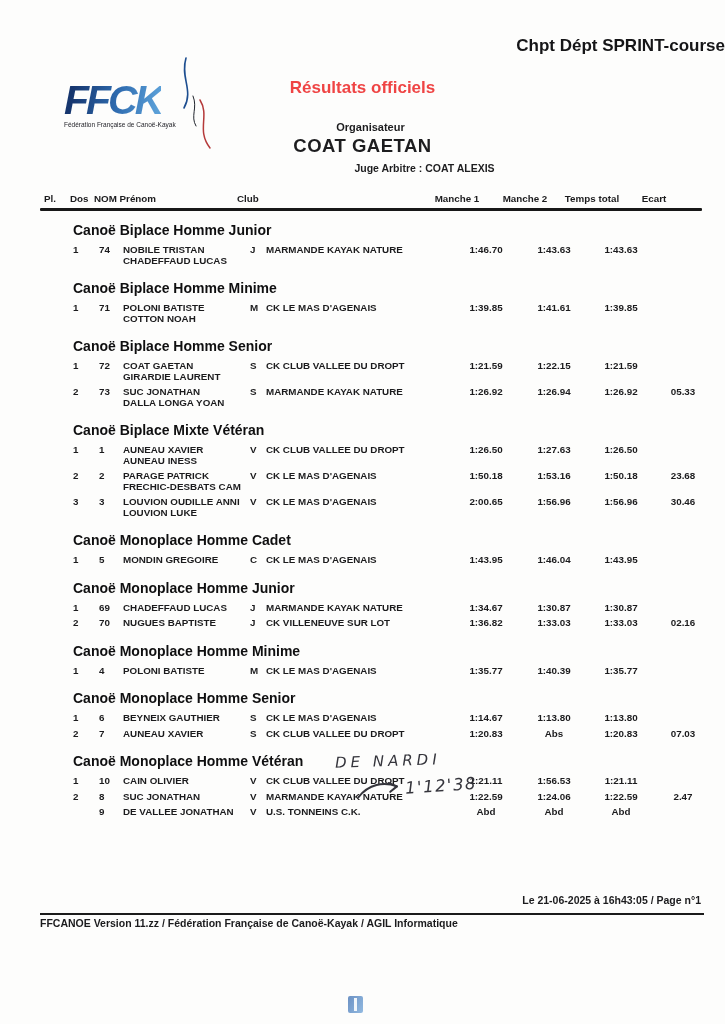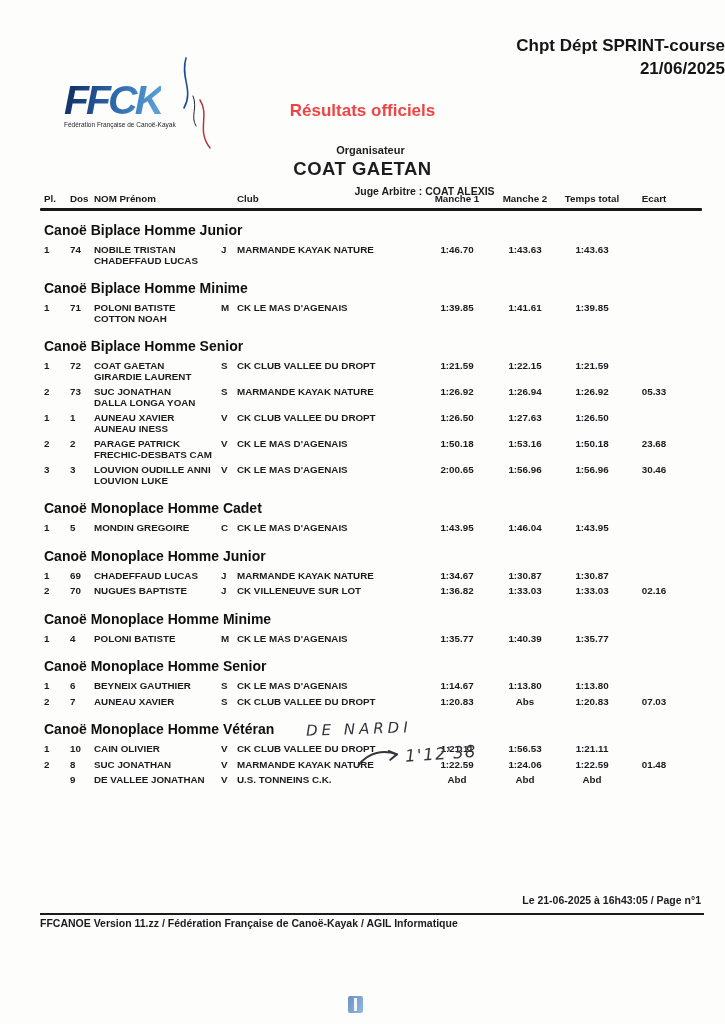--- a/index.html
+++ b/index.html
@@ -25,21 +25,21 @@
 
   
   .grid { display:grid; grid-template-columns:26px 24px 127px 16px 186px 68px 68px 66px 58px;
           padding-left:44px; font-size:9.8px; font-weight:bold; }
   .thead { position:absolute; top:193px; left:0; width:681px; color:#1b1b1d; }
   .thead-rule { position:absolute; top:208px; left:40px; width:662px; height:3px; background:#181818; border-radius:1px; }
   .tc { text-align:center; }
 
   
   .results { position:absolute; top:216px; left:0; width:725px; }
-  .section { position:relative; }
+  .section { position:relative;padding-left:29px; }
   .section-title { font-size:14px; line-height:16px; font-weight:bold; color:#0f0f10; margin:14px 0 7px 44px; }
   .section:first-child .section-title { margin-top:6px; }
   .row { line-height:10.5px; color:#1b1b1d; margin-bottom:5px; }
   .nl { display:block; }
   .nl:empty { display:none; }
 
   
   .hand { font-style:italic; font-weight:400; color:#35353c; font-family:"DejaVu Sans", sans-serif; }
   .hand-name { display:inline-block; margin-left:32px; font-size:15px; letter-spacing:4px; transform:rotate(-2deg); }
   .hand-time-wrap { position:absolute; left:356px; top:23px; display:flex; align-items:center; gap:3px;
@@ -69,21 +69,20 @@
         <path d="M40,44 C50,60 36,74 50,92" fill="none" stroke="#b53a3a" stroke-width="1.5" stroke-linecap="round"></path>
         <path d="M33,40 C38,52 30,60 36,70" fill="none" stroke="#20242c" stroke-width="1" stroke-linecap="round"></path>
       </svg>
     </div>
     <div class="logo-text">FFCK</div>
     <div class="logo-caption">Fédération Française de Canoë-Kayak</div>
   </div>
 
   <div class="titles">
     <div class="t1">Chpt Dépt SPRINT-course</div>
-    <div class="t1">21/06/2025</div>
     <div class="subtitle">Résultats officiels</div>
     <div class="org-label">Organisateur</div>
     <div class="org-name">COAT GAETAN</div>
     <div class="judge">Juge Arbitre : COAT ALEXIS</div>
   </div>
 
   <div class="grid thead">
     <span>Pl.</span>
     <span>Dos</span>
     <span>NOM Prénom</span>
@@ -160,20 +159,21 @@
           <span>S</span>
           <span>MARMANDE KAYAK NATURE</span>
           <span class="tc">1:26.92</span>
           <span class="tc">1:26.94</span>
           <span class="tc">1:26.92</span>
           <span class="tc">05.33</span>
         </div>
     </div>
 
     <div class="section">
+      <div class="section-title">Canoë Biplace Mixte Vétéran</div>
       <div class="grid row">
           <span>1</span>
           <span>1</span>
           <span>
             <span class="nl">AUNEAU XAVIER</span>
             <span class="nl">AUNEAU INESS</span>
           </span>
           <span>V</span>
           <span>CK CLUB VALLEE DU DROPT</span>
           <span class="tc">1:26.50</span>
@@ -331,21 +331,21 @@
           <span>2</span>
           <span>8</span>
           <span>
             <span class="nl">SUC JONATHAN</span>
           </span>
           <span>V</span>
           <span>MARMANDE KAYAK NATURE</span>
           <span class="tc">1:22.59</span>
           <span class="tc">1:24.06</span>
           <span class="tc">1:22.59</span>
-          <span class="tc">01.48</span>
+          <span class="tc">2.47</span>
         </div>
       <div class="grid row">
           <span></span>
           <span>9</span>
           <span>
             <span class="nl">DE VALLEE JONATHAN</span>
           </span>
           <span>V</span>
           <span>U.S. TONNEINS C.K.</span>
           <span class="tc">Abd</span>

